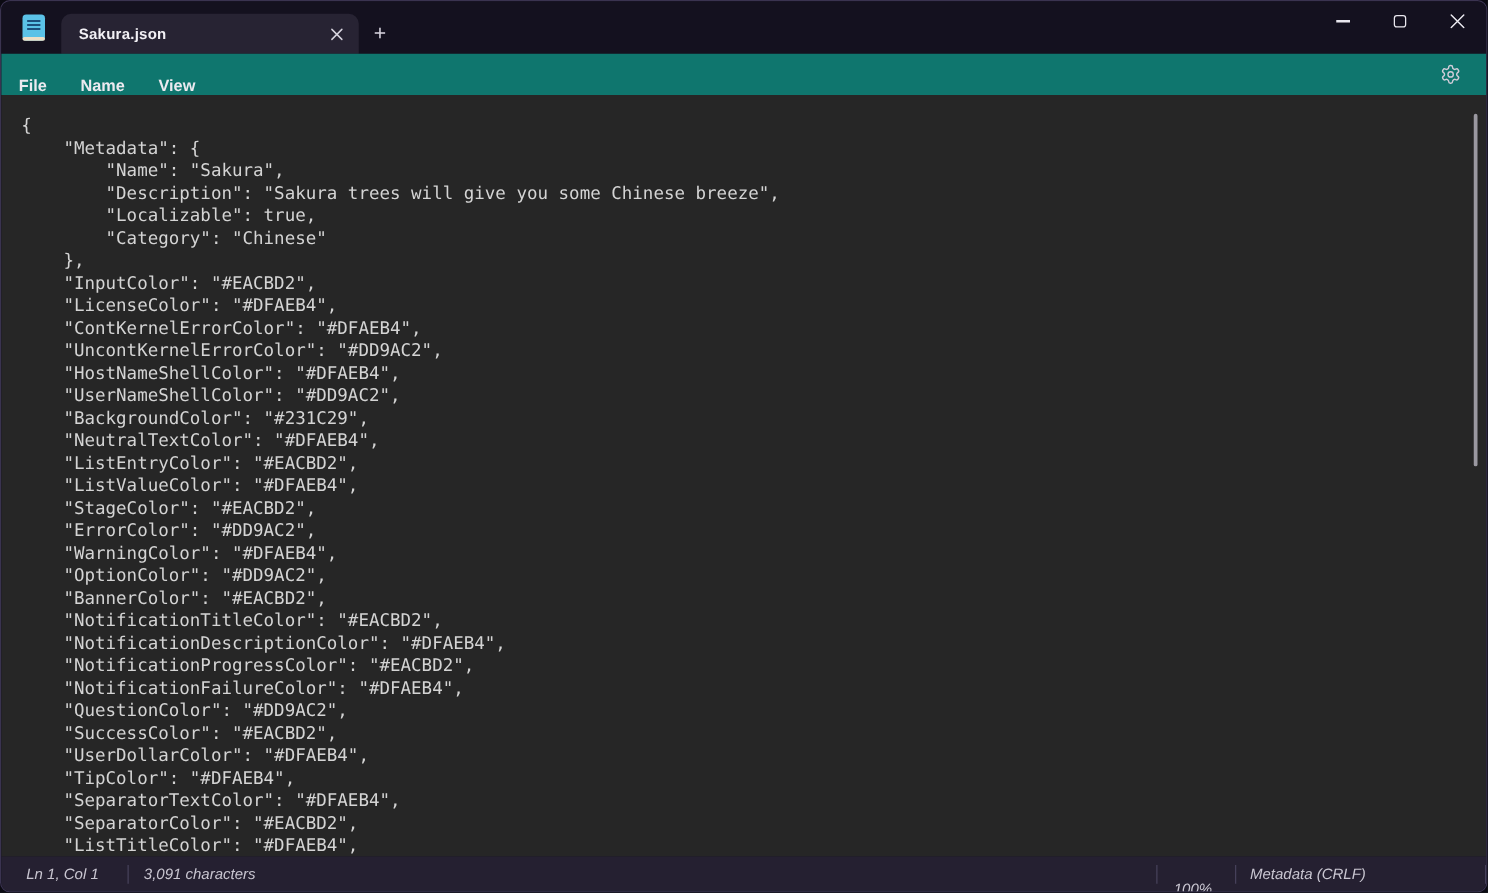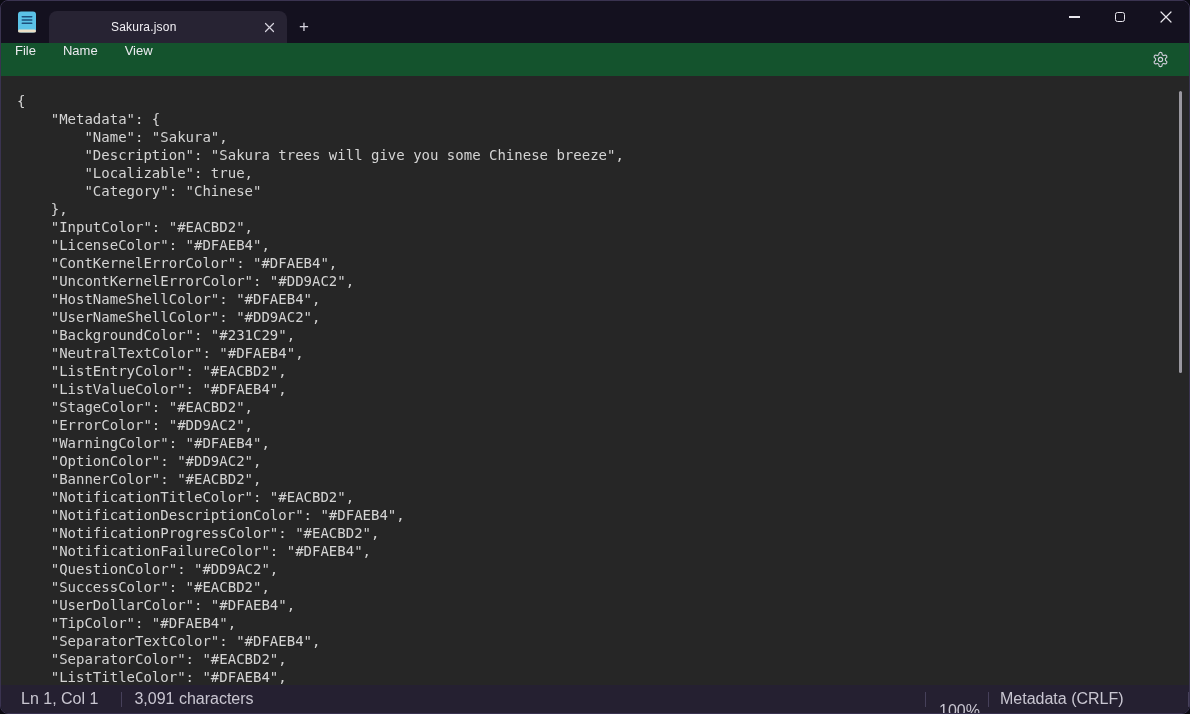--- a/index.html
+++ b/index.html
@@ -11,38 +11,38 @@
     border-radius:8px;
     overflow:hidden;
     display:flex; flex-direction:column;
     font-family:"Liberation Sans", sans-serif;
     position:relative;
   }
   
   .titlebar { height:42px; flex:0 0 42px; background:#14111f; display:flex; align-items:flex-end; padding-left:4px; position:relative; }
   .app-icon-btn { width:44px; height:42px; display:flex; align-items:center; justify-content:center; }
   .tab { height:32px; width:238px; background:#272333; border-radius:8px 8px 0 0; display:flex; align-items:center; padding:0 6px 0 14px; }
-  .tab-title { flex:1; font-size:12px; font-weight:400; color:#f2f0f5; letter-spacing:.2px; white-space:nowrap; overflow:hidden;margin-left:48px; }
+  .tab-title { flex:1; font-size:12px; font-weight:700; color:#f2f0f5; letter-spacing:.2px; white-space:nowrap; overflow:hidden; }
   .tab-close { width:24px; height:24px; display:flex; align-items:center; justify-content:center; border-radius:4px; }
   .new-tab { width:34px; height:32px; display:flex; align-items:center; justify-content:center; color:#d6d3de; font-size:17px; font-weight:300; }
   .window-controls { position:absolute; top:0; right:0; display:flex; align-items:flex-start; }
   .wc-btn { width:46px; height:32px; display:flex; align-items:center; justify-content:center; }
   .min-glyph { width:11px; height:1.4px; background:#e9e7ee; }
   .max-glyph { width:10px; height:10px; border:1.2px solid #e9e7ee; border-radius:2.5px; }
   
-  .menubar { height:33px; flex:0 0 33px; background:#14532d; display:flex; align-items:flex-start; padding-left:14px; position:relative; }
+  .menubar { height:33px; flex:0 0 33px; background:#0f766e; display:flex; align-items:flex-end; padding-left:14px; position:relative;font-weight:bold; }
   .menu-item { font-size:13px; color:#eceaf0; margin-right:27px; cursor:default; }
   .gear-btn { position:absolute; right:10px; top:0; width:38px; height:33px; display:flex; align-items:center; justify-content:center; }
   
   .editor { flex:1 1 auto; background:#262626; position:relative; overflow:hidden; }
   .code { position:absolute; top:16px; left:16px; right:14px; font-family:"DejaVu Sans Mono", monospace; font-size:14px; line-height:18px; color:#d4d4d4; white-space:pre; }
   .code > div { height:18px; }
   .scroll-thumb { position:absolute; right:7px; top:15px; width:3px; height:282px; background:#9a98a0; border-radius:2px; }
   
-  .statusbar { height:28px; flex:0 0 28px; background:#252031; display:flex; align-items:center; font-size:16px; color:#c9c6d1; }
+  .statusbar { height:28px; flex:0 0 28px; background:#252031; display:flex; align-items:center; font-size:12px; color:#c9c6d1;font-style:italic; }
   .sb-left { display:flex; align-items:center; padding-left:20px; }
   .sb-right { margin-left:auto; display:flex; align-items:center; height:100%; }
   .sb-div { width:1px; height:15px; background:#46405a; }
   .sb-cursor { white-space:nowrap; }
   .sb-chars { white-space:nowrap; }
   .sb-left .sb-div { margin:0 12px 0 23px; }
   .sb-seg { display:flex; align-items:center; height:100%; white-space:nowrap; }
   .seg-zoom { width:62px; padding-left:13px;margin-top:24px; }
   .seg-eol  { width:199px; padding-left:11px; }
   .seg-enc  { width:145px; padding-left:13px; }

